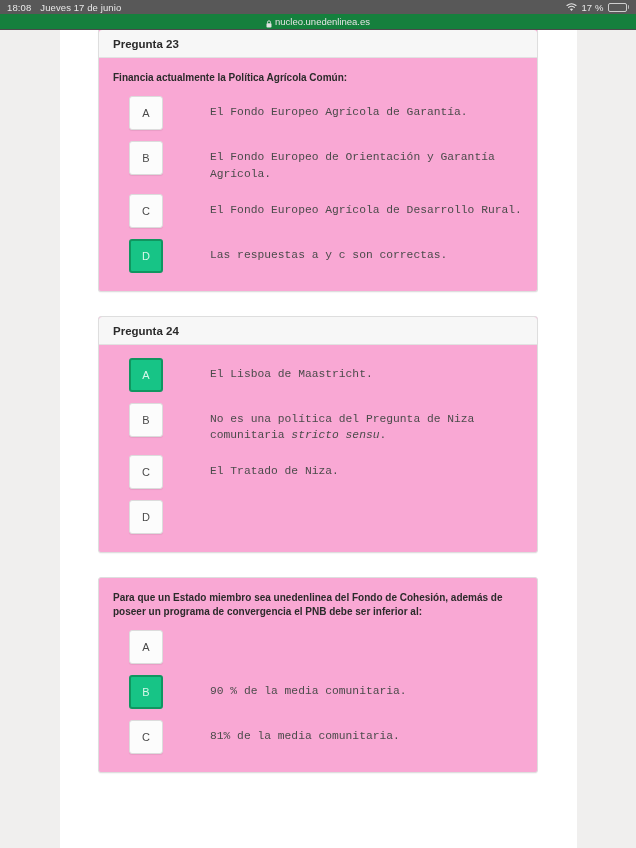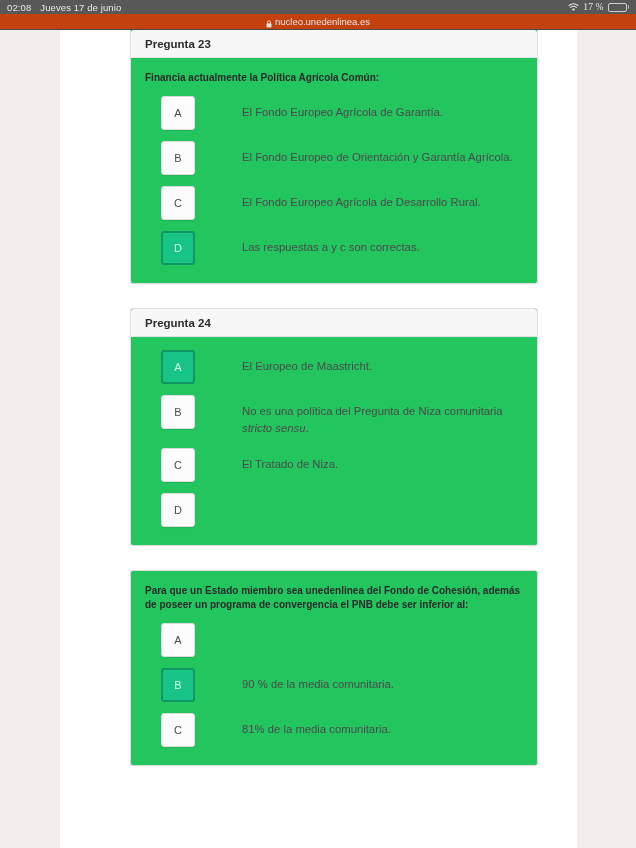--- a/index.html
+++ b/index.html
@@ -25,21 +25,21 @@
     background: #585858;
     display: flex;
     align-items: center;
     padding: 0 7px;
     color: #e9e9e9;
     font-size: 9.5px;
     letter-spacing: 0.1px;
   }
   .sb-left { display: flex; align-items: center; gap: 9px; white-space: nowrap; }
   .sb-spacer { flex: 1; }
-  .sb-right { display: flex; gap: 4px; white-space: nowrap; font-family: Liberation Serif, serif; }
+  .sb-right { display: flex; gap: 4px; white-space: nowrap; }
   .wifi-icon { display: inline-block; width: 11px; height: 9px; position: relative; top: 1px; }
   .batt {
     display: inline-flex;
     align-items: center;
     position: relative;
     top: 0px;
   }
   .batt-body {
     width: 19px; height: 9px;
     border: 1px solid #cfcfcf;
@@ -51,21 +51,21 @@
   .batt-cap {
     width: 1.5px; height: 4px;
     background: #b9b9b9;
     border-radius: 0 1px 1px 0;
     margin-left: 1px;
   }
 
   
   .urlbar {
     height: 16px;
-    background: #c2410c;
+    background: #15803d;
     display: flex;
     align-items: center;
     justify-content: center;
     color: #e4e4e4;
     font-size: 9.5px;
     gap: 3px;
     border-bottom: 1px solid #4a4a4a;
   }
   .lock-icon { display: inline-block; width: 6px; height: 8px; position: relative; top: 1px; }
 
@@ -86,26 +86,25 @@
   }
   .content {
     position: absolute;
     left: 98px;
     top: 0;
     width: 440px;
   }
 
   
   .card {
-    background: #22c55e;
+    background: #f9a8d4;
     border: 1px solid #dedede;
     border-radius: 3px;
     margin-bottom: 24px;
     box-shadow: 0 1px 1px rgba(0,0,0,0.04);
-    margin-left: 32px;
   }
   .card-first { border-top: none; border-radius: 0 0 3px 3px; }
   .card-header {
     background: #f7f7f7;
     border-bottom: 1px solid #e2e2e2;
     padding: 8px 14px 7px 14px;
     font-size: 11.5px;
     font-weight: bold;
     color: #2b2b2b;
     border-radius: 3px 3px 0 0;
@@ -147,31 +146,32 @@
     color: #d6f7ea;
     box-shadow: none;
   }
   .opt-text {
     margin-left: 47px;
     font-size: 11.3px;
     color: #4b4b4b;
     line-height: 1.48;
     padding-top: 8px;
     max-width: 330px;
+    font-family: Liberation Mono, monospace;
   }
   .opt-text i { font-style: italic; }
 </style>
 </head>
 <body>
 
 <div class="screen">
 
   <div class="statusbar">
     <div class="sb-left">
-      <span>02:08</span>
+      <span>18:08</span>
       <span>Jueves 17 de junio</span>
     </div>
     <div class="sb-spacer"></div>
     <div class="sb-right">
       <span class="wifi-icon">
         <svg width="11" height="9" viewBox="0 0 11 9">
           <path d="M5.5 7.9 L3.9 6.0 a2.6 2.6 0 0 1 3.2 0 Z" fill="#e4e4e4"></path>
           <path d="M2.6 4.4 a4.6 4.6 0 0 1 5.8 0" stroke="#e4e4e4" stroke-width="1.1" fill="none" stroke-linecap="round"></path>
           <path d="M1.0 2.5 a7.2 7.2 0 0 1 9.0 0" stroke="#e4e4e4" stroke-width="1.1" fill="none" stroke-linecap="round"></path>
         </svg>
@@ -217,21 +217,21 @@
               <div class="opt-box selected">D</div>
               <div class="opt-text">Las respuestas a y c son correctas.</div>
             </div>
           </div>
         </div>
         <div class="card">
           <div class="card-header">Pregunta 24</div>
           <div class="card-body">
             <div class="option">
               <div class="opt-box selected">A</div>
-              <div class="opt-text">El Europeo de Maastricht.</div>
+              <div class="opt-text">El Lisboa de Maastricht.</div>
             </div>
             <div class="option">
               <div class="opt-box">B</div>
               <div class="opt-text"><span>No es una política del Pregunta de Niza comunitaria </span><i>stricto sensu</i><span>.</span></div>
             </div>
             <div class="option">
               <div class="opt-box">C</div>
               <div class="opt-text">El Tratado de Niza.</div>
             </div>
             <div class="option">

